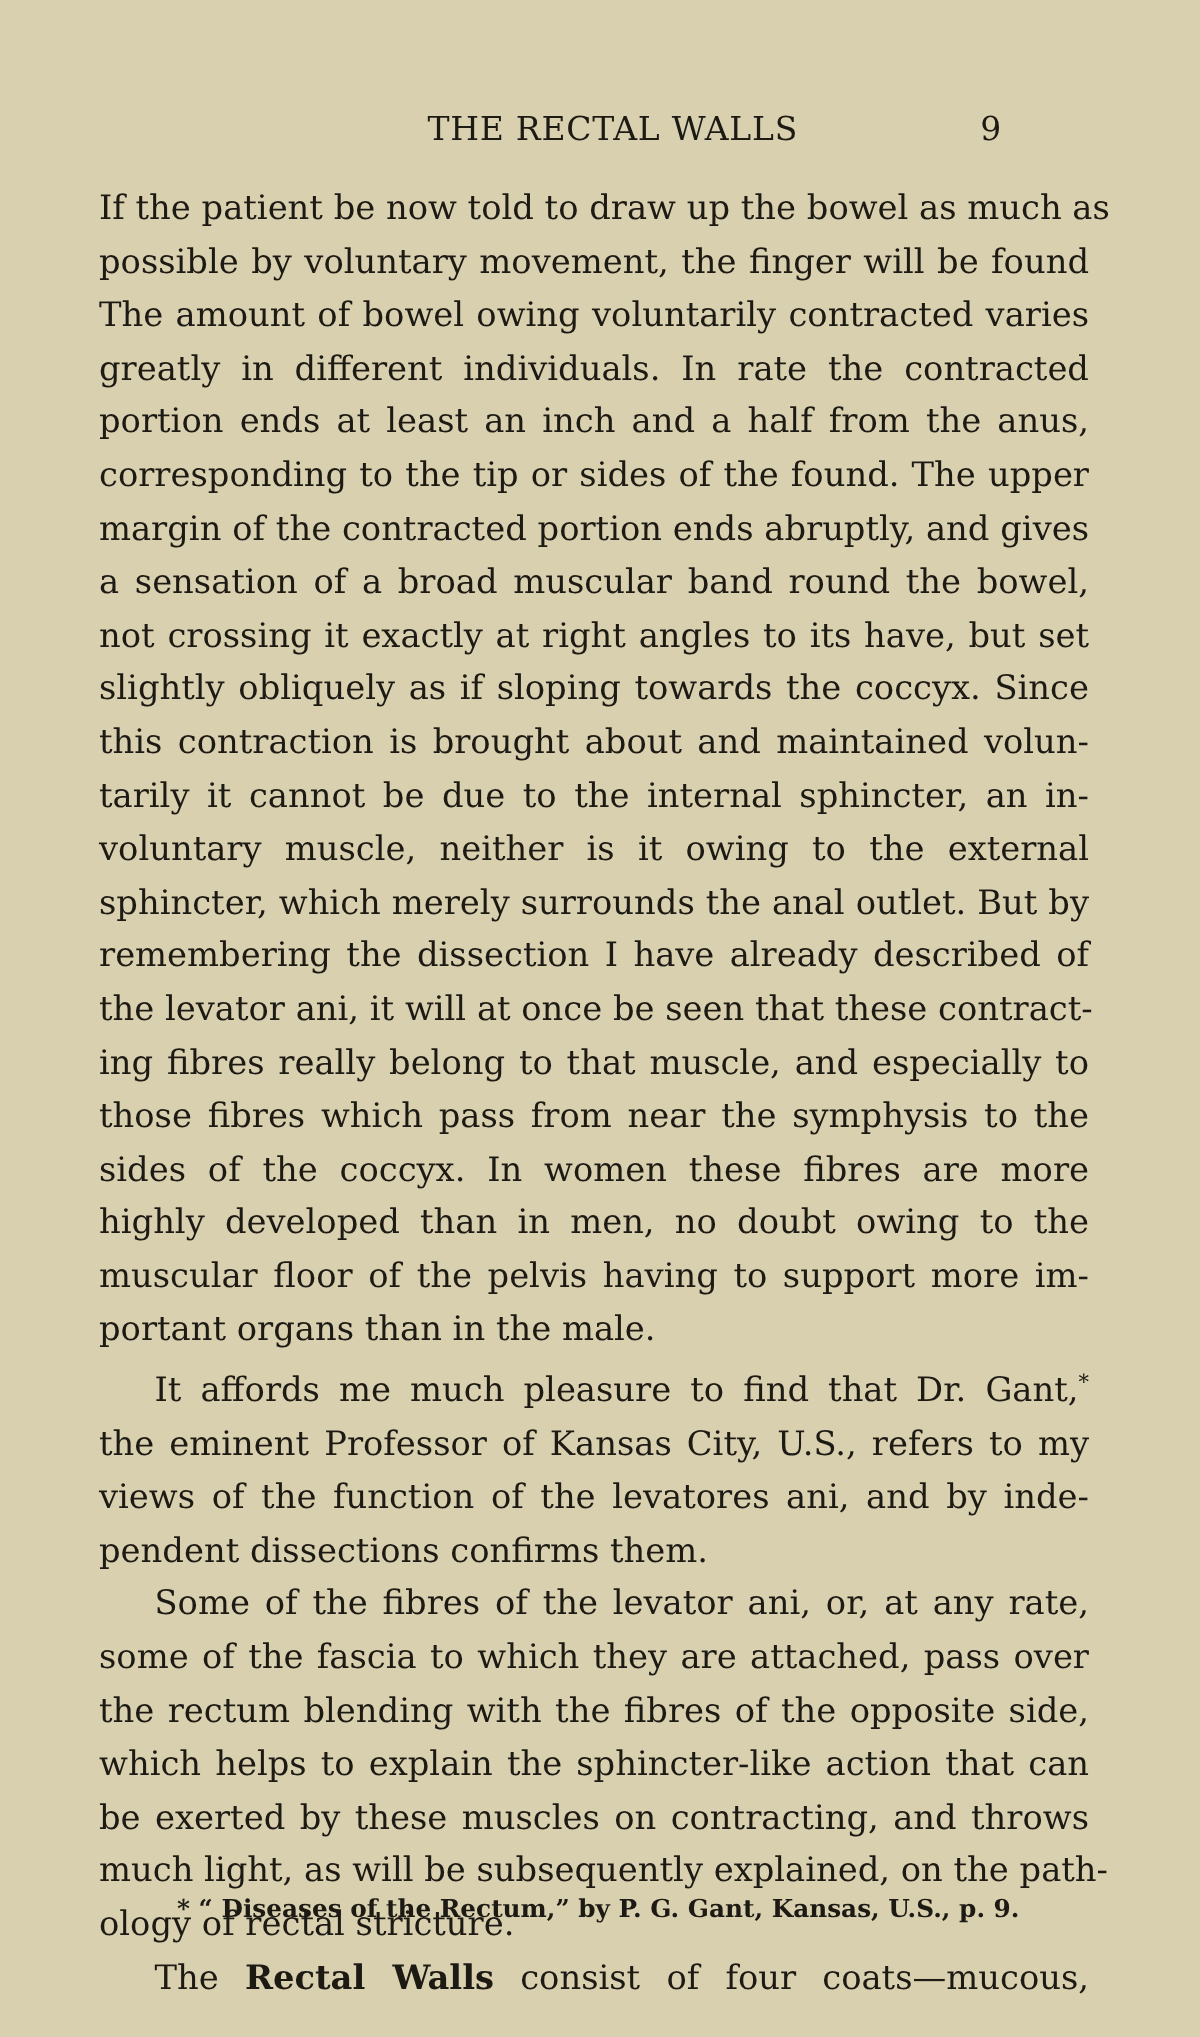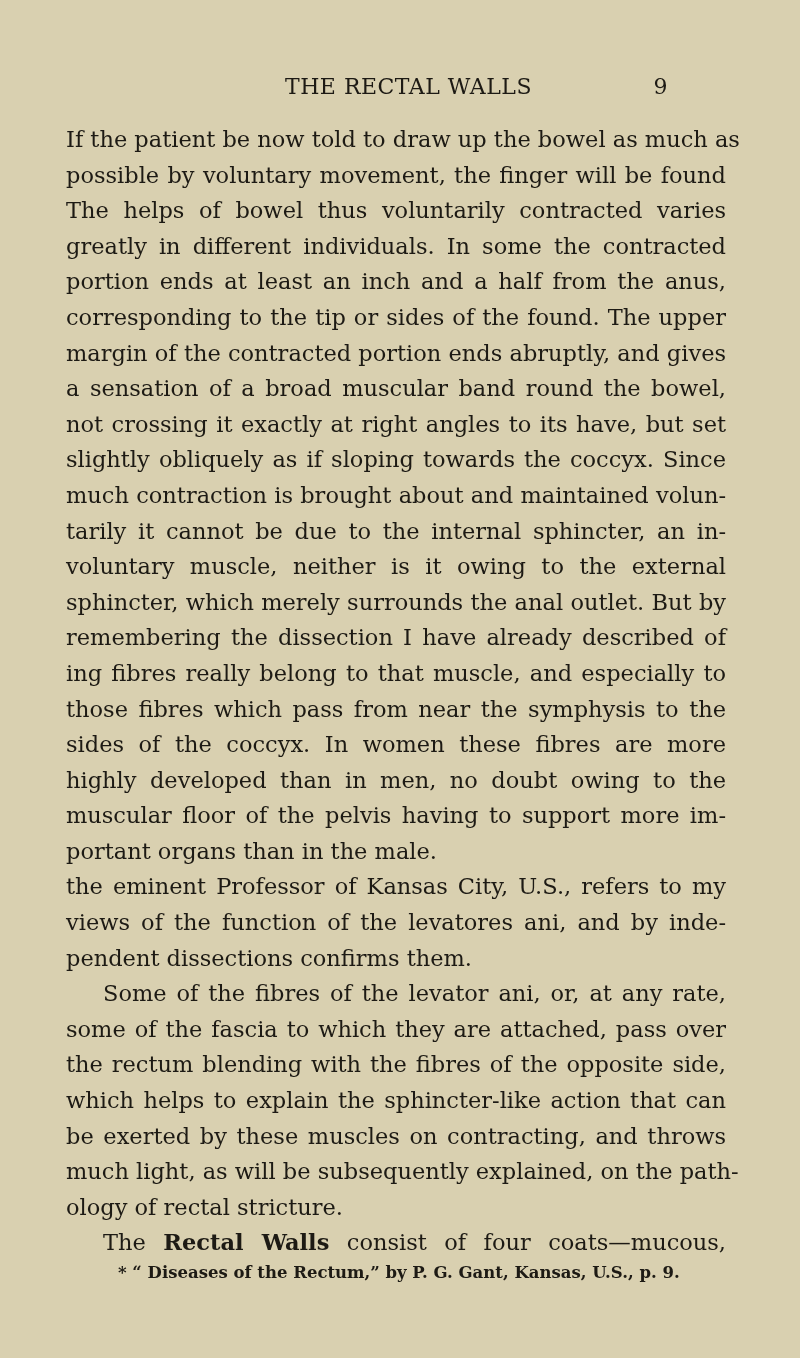--- a/index.html
+++ b/index.html
@@ -45,41 +45,43 @@
 
 <div class="page-header">
   <span class="running-head">THE RECTAL WALLS</span>
   <span class="page-number">9</span>
 </div>
 
 <div class="body-text">
   <div>
     <span class="line">If the patient be now told to draw up the bowel as much as</span>
     <span class="line">possible by voluntary movement, the finger will be found</span>
-    <span class="line">The helps of bowel thus voluntarily contracted varies</span>
-    <span class="line">greatly in different individuals. In some the contracted</span>
+    <span class="line">The amount of bowel owing voluntarily contracted varies</span>
+    <span class="line">greatly in different individuals. In rate the contracted</span>
     <span class="line">portion ends at least an inch and a half from the anus,</span>
     <span class="line">corresponding to the tip or sides of the found. The upper</span>
     <span class="line">margin of the contracted portion ends abruptly, and gives</span>
     <span class="line">a sensation of a broad muscular band round the bowel,</span>
     <span class="line">not crossing it exactly at right angles to its have, but set</span>
     <span class="line">slightly obliquely as if sloping towards the coccyx. Since</span>
-    <span class="line">much contraction is brought about and maintained volun-</span>
+    <span class="line">this contraction is brought about and maintained volun-</span>
     <span class="line">tarily it cannot be due to the internal sphincter, an in-</span>
     <span class="line">voluntary muscle, neither is it owing to the external</span>
     <span class="line">sphincter, which merely surrounds the anal outlet. But by</span>
     <span class="line">remembering the dissection I have already described of</span>
+    <span class="line">the levator ani, it will at once be seen that these contract-</span>
     <span class="line">ing fibres really belong to that muscle, and especially to</span>
     <span class="line">those fibres which pass from near the symphysis to the</span>
     <span class="line">sides of the coccyx. In women these fibres are more</span>
     <span class="line">highly developed than in men, no doubt owing to the</span>
     <span class="line">muscular floor of the pelvis having to support more im-</span>
     <span class="line last">portant organs than in the male.</span>
   </div>
   <div>
+    <span class="line indent"><span>It affords me much pleasure to find that Dr. Gant,</span><span class="sup">*</span></span>
     <span class="line">the eminent Professor of Kansas City, U.S., refers to my</span>
     <span class="line">views of the function of the levatores ani, and by inde-</span>
     <span class="line last">pendent dissections confirms them.</span>
   </div>
   <div>
     <span class="line indent">Some of the fibres of the levator ani, or, at any rate,</span>
     <span class="line">some of the fascia to which they are attached, pass over</span>
     <span class="line">the rectum blending with the fibres of the opposite side,</span>
     <span class="line">which helps to explain the sphincter-like action that can</span>
     <span class="line">be exerted by these muscles on contracting, and throws</span>

